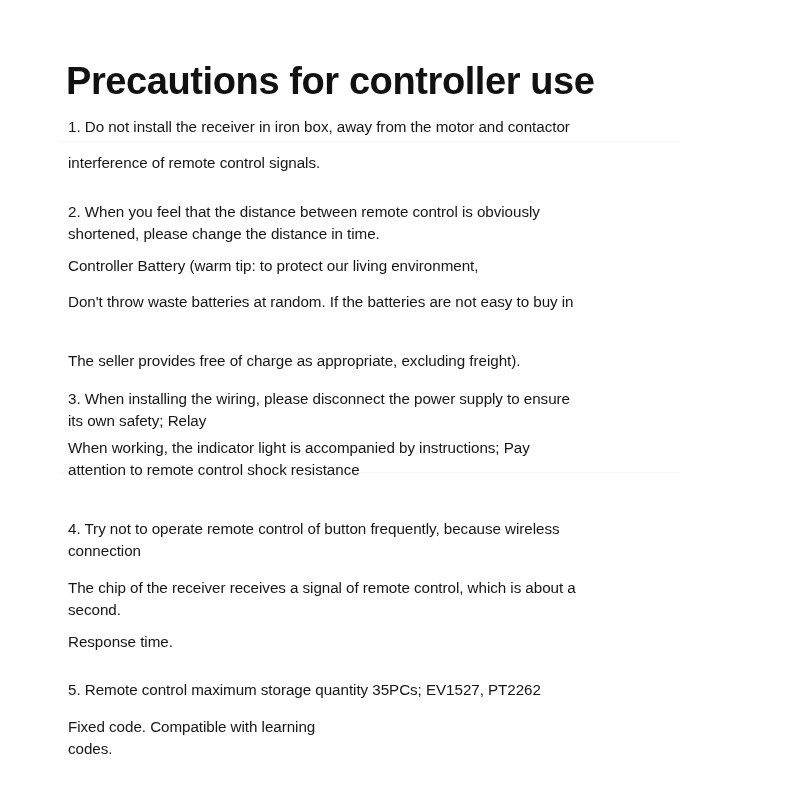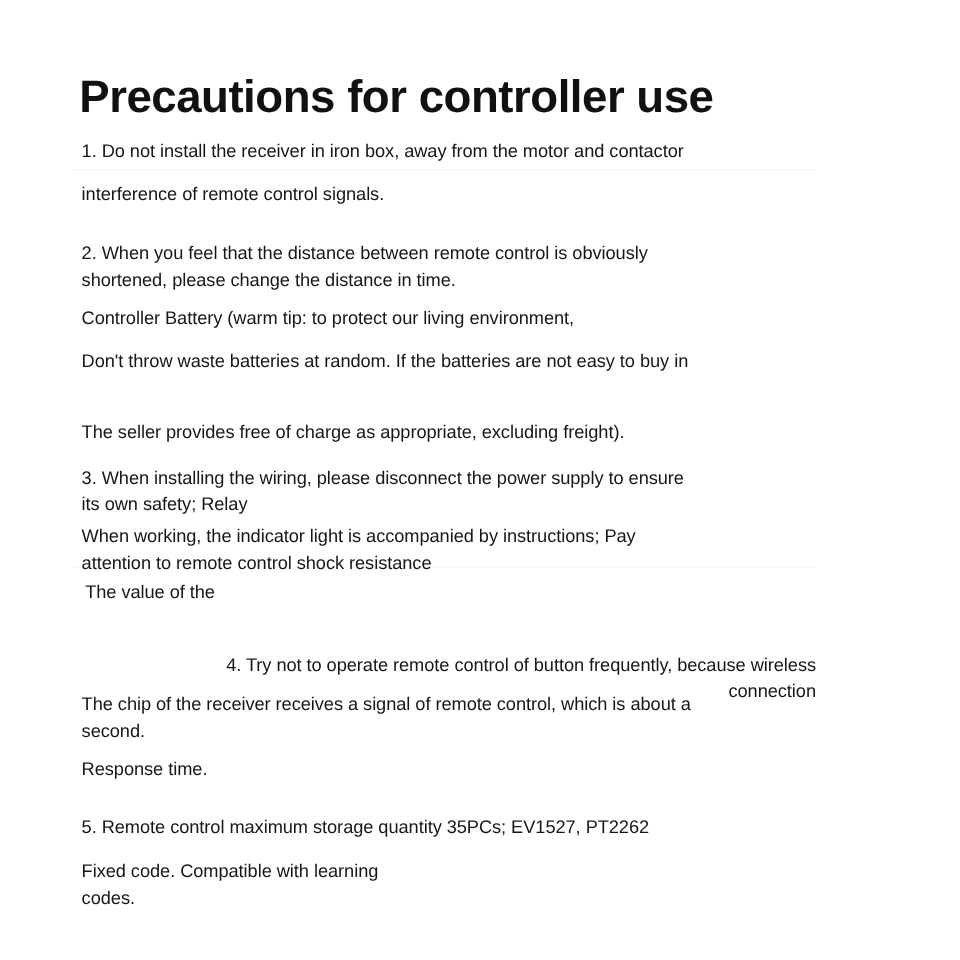--- a/index.html
+++ b/index.html
@@ -100,23 +100,22 @@
       </div>
       <div class="body-block" style="top: 388px;">
         <span class="ln">3. When installing the wiring, please disconnect the power supply to ensure</span>
         <span class="ln">its own safety; Relay</span>
       </div>
       <div class="body-block" style="top: 437px;">
         <span class="ln">When working, the indicator light is accompanied by instructions; Pay</span>
         <span class="ln">attention to remote control shock resistance</span>
       </div>
       <div class="body-block indented" style="top: 483px;">
-        <span class="ln">The value of the</span>
       </div>
-      <div class="body-block" style="top: 544px; text-align: right;">
+      <div class="body-block" style="top: 518px;">
         <span class="ln">4. Try not to operate remote control of button frequently, because wireless</span>
         <span class="ln">connection</span>
       </div>
       <div class="body-block" style="top: 577px;">
         <span class="ln">The chip of the receiver receives a signal of remote control, which is about a</span>
         <span class="ln">second.</span>
       </div>
       <div class="body-block" style="top: 631px;">
         <span class="ln">Response time.</span>
       </div>

